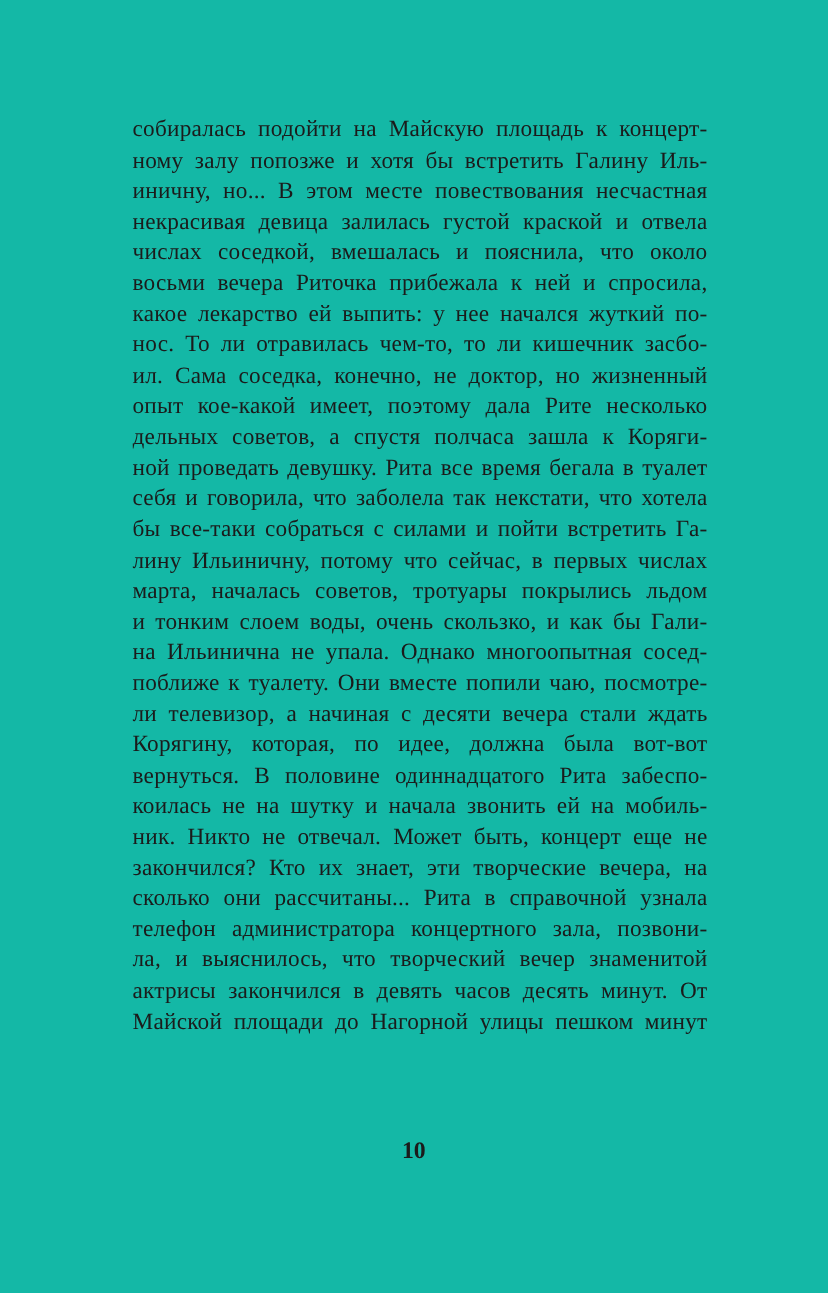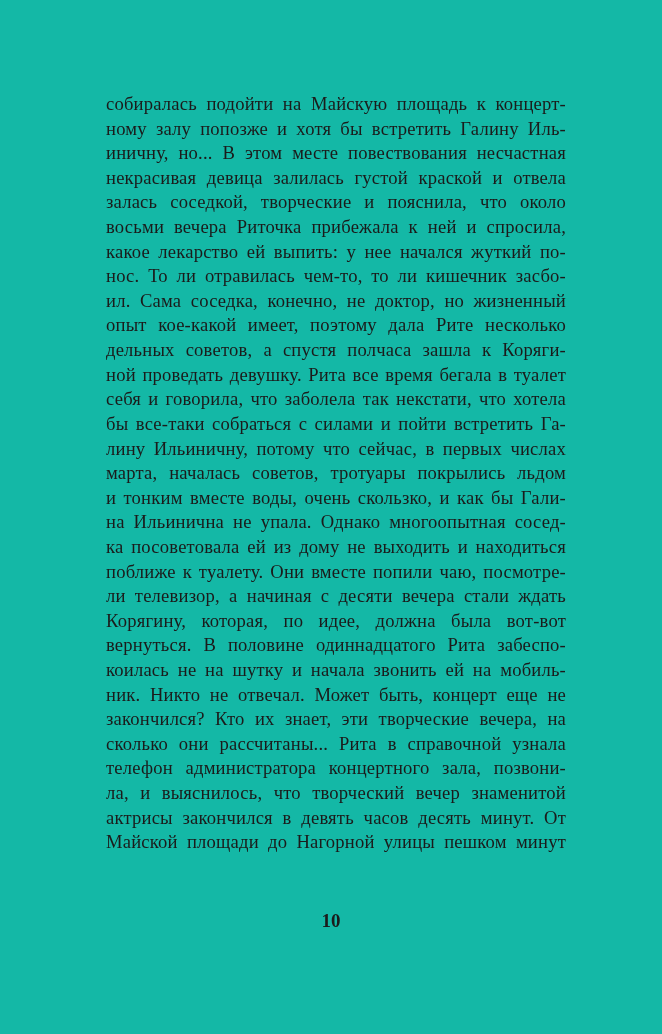--- a/index.html
+++ b/index.html
@@ -44,35 +44,34 @@
 </style>
 </head>
 <body>
 
 <div class="page">
   <div class="text-block">
     <div class="line">собиралась подойти на Майскую площадь к концерт-</div>
     <div class="line">ному залу попозже и хотя бы встретить Галину Иль-</div>
     <div class="line">иничну, но... В этом месте повествования несчастная</div>
     <div class="line">некрасивая девица залилась густой краской и отвела</div>
-    <div class="line">залась соседкой, творческие и пояснила, что около</div>
+    <div class="line">числах соседкой, вмешалась и пояснила, что около</div>
     <div class="line">восьми вечера Риточка прибежала к ней и спросила,</div>
     <div class="line">какое лекарство ей выпить: у нее начался жуткий по-</div>
     <div class="line">нос. То ли отравилась чем-то, то ли кишечник засбо-</div>
     <div class="line">ил. Сама соседка, конечно, не доктор, но жизненный</div>
     <div class="line">опыт кое-какой имеет, поэтому дала Рите несколько</div>
     <div class="line">дельных советов, а спустя полчаса зашла к Коряги-</div>
     <div class="line">ной проведать девушку. Рита все время бегала в туалет</div>
     <div class="line">себя и говорила, что заболела так некстати, что хотела</div>
     <div class="line">бы все-таки собраться с силами и пойти встретить Га-</div>
     <div class="line">лину Ильиничну, потому что сейчас, в первых числах</div>
     <div class="line">марта, началась советов, тротуары покрылись льдом</div>
-    <div class="line">и тонким вместе воды, очень скользко, и как бы Гали-</div>
+    <div class="line">и тонким слоем воды, очень скользко, и как бы Гали-</div>
     <div class="line">на Ильинична не упала. Однако многоопытная сосед-</div>
-    <div class="line">ка посоветовала ей из дому не выходить и находиться</div>
     <div class="line">поближе к туалету. Они вместе попили чаю, посмотре-</div>
     <div class="line">ли телевизор, а начиная с десяти вечера стали ждать</div>
     <div class="line">Корягину, которая, по идее, должна была вот-вот</div>
     <div class="line">вернуться. В половине одиннадцатого Рита забеспо-</div>
     <div class="line">коилась не на шутку и начала звонить ей на мобиль-</div>
     <div class="line">ник. Никто не отвечал. Может быть, концерт еще не</div>
     <div class="line">закончился? Кто их знает, эти творческие вечера, на</div>
     <div class="line">сколько они рассчитаны... Рита в справочной узнала</div>
     <div class="line">телефон администратора концертного зала, позвони-</div>
     <div class="line">ла, и выяснилось, что творческий вечер знаменитой</div>

